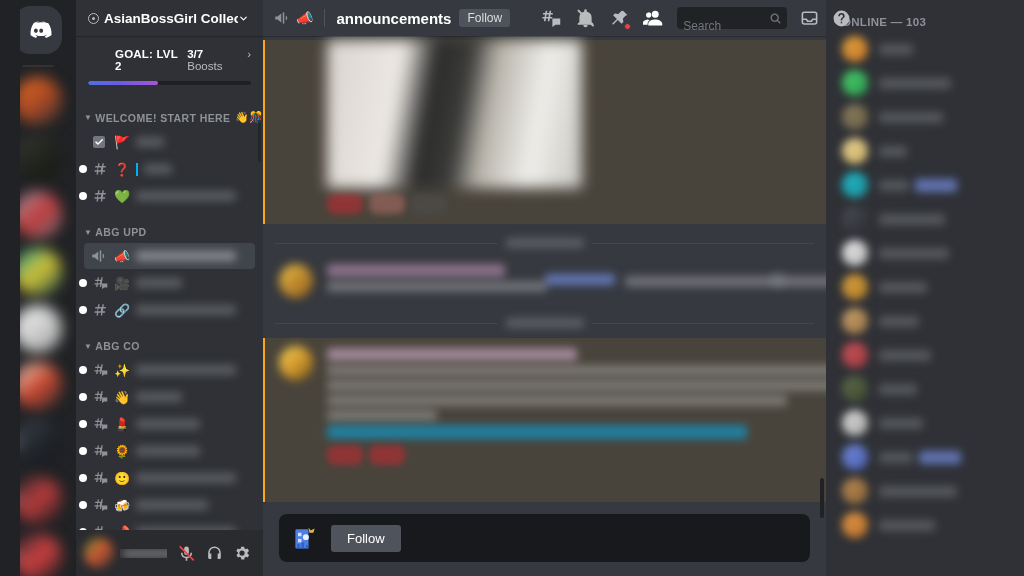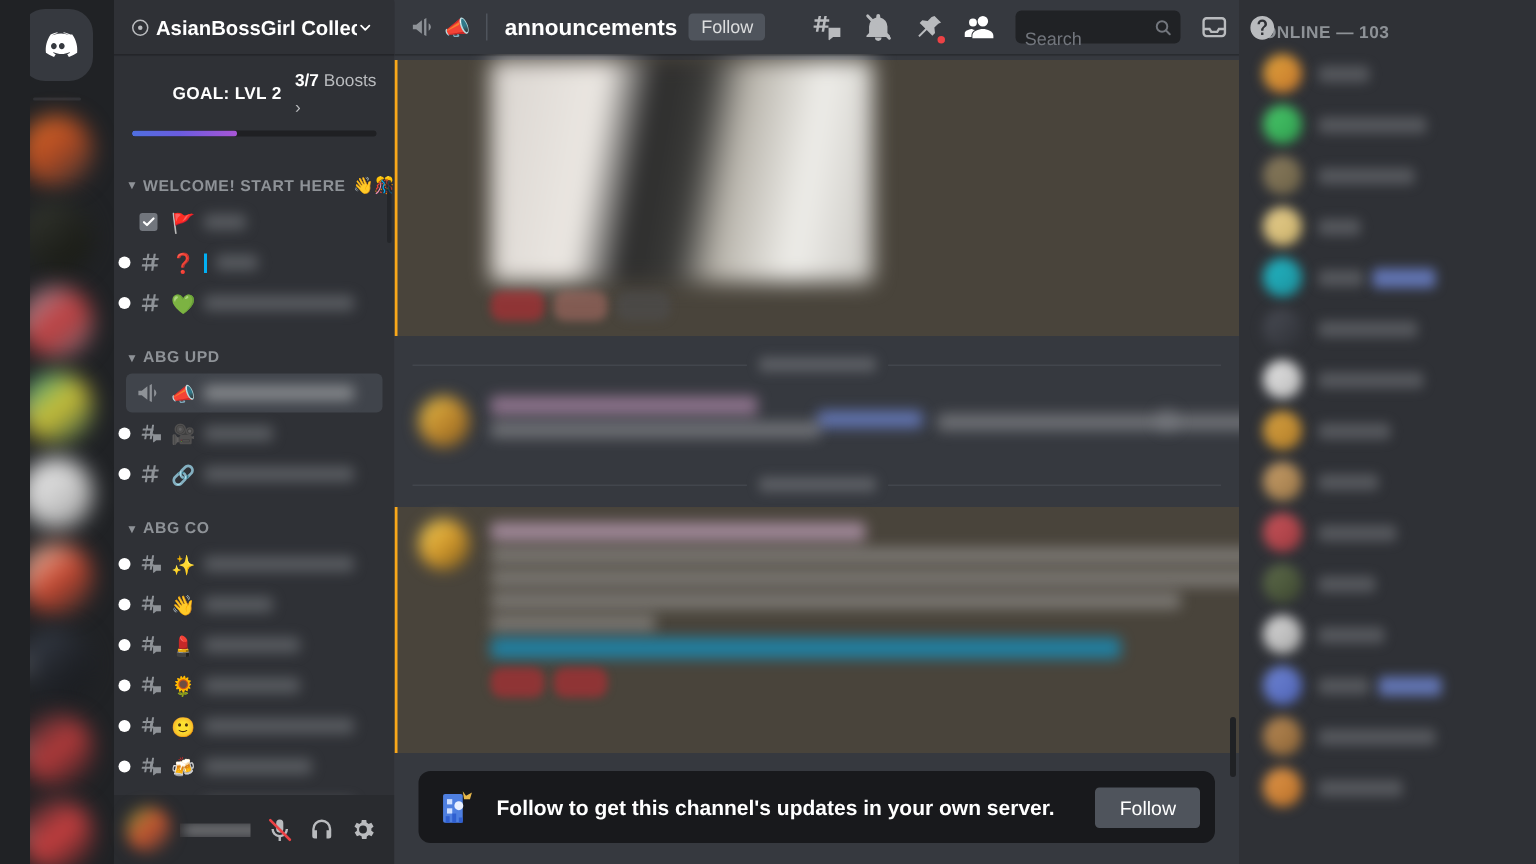--- a/index.html
+++ b/index.html
@@ -65,21 +65,21 @@
     border: 1.5px solid #b9bbbe; flex: none;
     display: flex; align-items: center; justify-content: center;
   }
   .verified-badge i { width: 3px; height: 3px; border-radius: 50%; background: #b9bbbe; display:block; }
   .chev { color: #fff; font-size: 11px; flex: none; }
 
   
   .boost-box { padding: 12px 12px 10px; flex: none; }
   .boost-row { display: flex; align-items: center; justify-content: space-between; margin-left: 27px; }
   .boost-goal { font-size: 11.5px; font-weight: bold; color: #fff; letter-spacing: .2px; }
-  .boost-count { font-size: 11.5px; color: #b9bbbe; display: flex; gap: 6px; flex-direction: column; }
+  .boost-count { font-size: 11.5px; color: #b9bbbe; display: flex; gap: 6px; }
   .boost-count b { color: #fff; font-weight: bold; }
   .boost-track { margin-top: 9px; height: 4px; border-radius: 4px; background: #1f2023; overflow: hidden; }
   .boost-fill { height: 100%; width: 43%; border-radius: 4px;
     background: linear-gradient(90deg, #4f6fe0 0%, #6a5ce0 45%, #a855d6 100%); }
 
   
   .chan-scroll { flex: 1; overflow: hidden; padding-bottom: 6px; position: relative; }
   .cat {
     display: flex; align-items: center; gap: 3px;
     padding: 16px 8px 4px 8px;
@@ -594,21 +594,20 @@
           <rect x="5" y="6" width="15" height="22" rx="1.5" fill="#4e7fe0"></rect>
           <rect x="8" y="10" width="4" height="4" fill="#cfe0ff"></rect>
           <rect x="8" y="17" width="4" height="4" fill="#cfe0ff"></rect>
           <circle cx="17" cy="15" r="3.4" fill="#e9f0ff"></circle>
           <rect x="7" y="23" width="3" height="5" fill="#2f5fd0"></rect>
           <rect x="12" y="21" width="3" height="7" fill="#2f5fd0"></rect>
           <rect x="17" y="24" width="3" height="4" fill="#2f5fd0"></rect>
           <path d="M20 4l2.5 3.5L27 5l-1.5 5H21z" fill="#e7b84b"></path>
         </svg>
       </span>
-      <span class="fb-text">Follow to get this channel's updates in your own server.</span>
       <button class="fb-btn">Follow</button>
     </div>
   </section>
 
   <aside class="members">
     <div class="mem-head">
       <span>ONLINE</span>
       <span>—</span>
       <span>103</span>
     </div>

